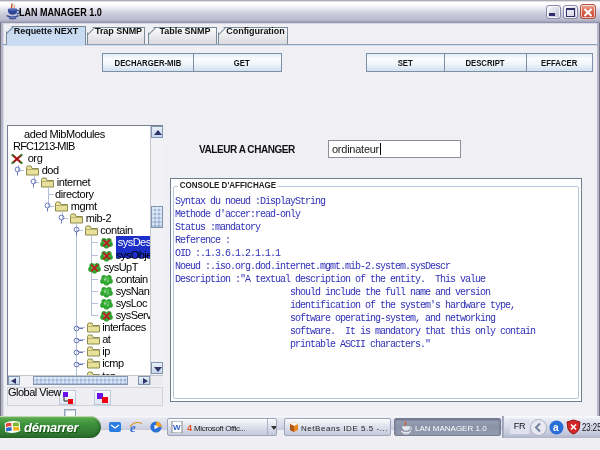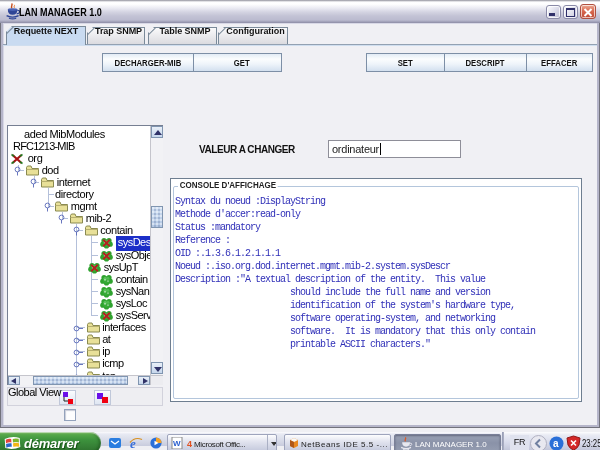--- a/index.html
+++ b/index.html
@@ -80,21 +80,21 @@
 #vfield { position:absolute; left:328px; top:140px; width:133px; height:18px; background:#fff; border:1px solid #8e8e98; font-size:11px; color:#222; line-height:16px; padding-left:3px; letter-spacing:-0.25px;}
 #vfield i { font-style:normal; border-right:1px solid #000; padding-right:1px; }
 
 
 #console { position:absolute; left:170px; top:178px; width:412px; height:224px; background:#fff; border:1px solid #6e7e90; }
 #cline { position:absolute; left:2px; top:7px; width:406px; height:213px; border:1px solid #b4c6dc; border-radius:2px; }
 #ctitle { position:absolute; left:7px; top:0.5px; background:#fff; padding:0 2px; font-size:9px; font-weight:bold; color:#222; z-index:2; transform:scaleX(0.89); transform-origin:0 0; white-space:pre; }
 #ctext { position:absolute; left:4px; top:15.5px; font-family:"Liberation Mono", monospace; font-size:10px; letter-spacing:-1.0px; line-height:13px; color:#3030b8; white-space:pre; }
 
 
-#taskbar { position:absolute; left:0; top:432px; width:600px; height:14px;
+#taskbar { position:absolute; left:0; top:416px; width:600px; height:14px;
   background:linear-gradient(180deg,#fbfbfd 0,#e8eaf3 2px,#d9dce9 8px,#c6c9db 15px,#b4b8cd 20px,#9ea2bb 22px); }
 #startbtn { position:absolute; left:-2px; top:0px; width:103px; height:22px; border-radius:0 11px 11px 0;
   background:linear-gradient(180deg,#7fc464 0,#53a648 3px,#3d923d 8px,#357f35 15px,#2c6e2c 21px);
   box-shadow:inset 0 1px 1px rgba(255,255,255,.6), inset -2px 0 3px rgba(0,40,0,.35); }
 #startbtn .txt { position:absolute; left:26px; top:4px; color:#fff; font-size:13px; font-weight:bold; font-style:italic; letter-spacing:-0.25px; text-shadow:1px 1px 1px rgba(0,60,0,.7); }
 .qlicon { position:absolute; top:4px; width:14px; height:14px; }
 .taskb { position:absolute; top:2px; height:18px; border-radius:2px;
   background:linear-gradient(180deg,#fdfdfe 0,#e2e4ef 40%,#c4c9dc 100%);
   border:1px solid #9ea4bc; font-size:8px; color:#222; white-space:nowrap; overflow:hidden; }
 #task3 { background:linear-gradient(180deg,#9aa2b5 0,#8a92a8 50%,#949cb0 100%); border:1px solid #7a8098; color:#fff; box-shadow:inset 0 1px 2px rgba(0,0,30,.35); }
@@ -228,21 +228,21 @@
               <circle cx="9" cy="3.6" r="2.6" fill="#2fa32f"></circle>
               <circle cx="2.8" cy="7.2" r="2.6" fill="#2fa32f"></circle>
               <circle cx="10.2" cy="7.2" r="2.6" fill="#2fa32f"></circle>
               <circle cx="6.5" cy="9" r="2.6" fill="#2fa32f"></circle>
               <circle cx="6.5" cy="5.8" r="3.6" fill="#37ac37"></circle>
               <circle cx="5.2" cy="4.6" r="1.7" fill="#5ec45e"></circle>
               <circle cx="8" cy="4.4" r="1.4" fill="#52bc52"></circle>
               <rect x="4" y="5.4" width="2" height="1" fill="#c8e8c8"></rect>
               <rect x="7" y="6.6" width="2" height="1" fill="#a8d8a8"></rect>
               <path d="M3.2 2.8 L9.8 9.2 M9.8 2.8 L3.2 9.2" stroke="#b42020" stroke-width="1.9"></path>
-            </svg> <span style="vertical-align:1px;letter-spacing:-0.5px"><span style="background:#1c2fc8;color:#fff;padding:0 2px 3px 2px;">sysDes</span></span></div>
+            </svg> <span style="vertical-align:1px;letter-spacing:-0.5px"><span style="background:#1c2fc8;color:#fff;padding:0 2px 10px 2px;">sysDes</span></span></div>
           <div class="trow" style="left: 92px; top: 123px;"><svg width="13" height="12" viewBox="0 0 13 12" style="vertical-align:-2px">
               <circle cx="4" cy="3.6" r="2.6" fill="#2fa32f"></circle>
               <circle cx="9" cy="3.6" r="2.6" fill="#2fa32f"></circle>
               <circle cx="2.8" cy="7.2" r="2.6" fill="#2fa32f"></circle>
               <circle cx="10.2" cy="7.2" r="2.6" fill="#2fa32f"></circle>
               <circle cx="6.5" cy="9" r="2.6" fill="#2fa32f"></circle>
               <circle cx="6.5" cy="5.8" r="3.6" fill="#37ac37"></circle>
               <circle cx="5.2" cy="4.6" r="1.7" fill="#5ec45e"></circle>
               <circle cx="8" cy="4.4" r="1.4" fill="#52bc52"></circle>
               <rect x="4" y="5.4" width="2" height="1" fill="#c8e8c8"></rect>

